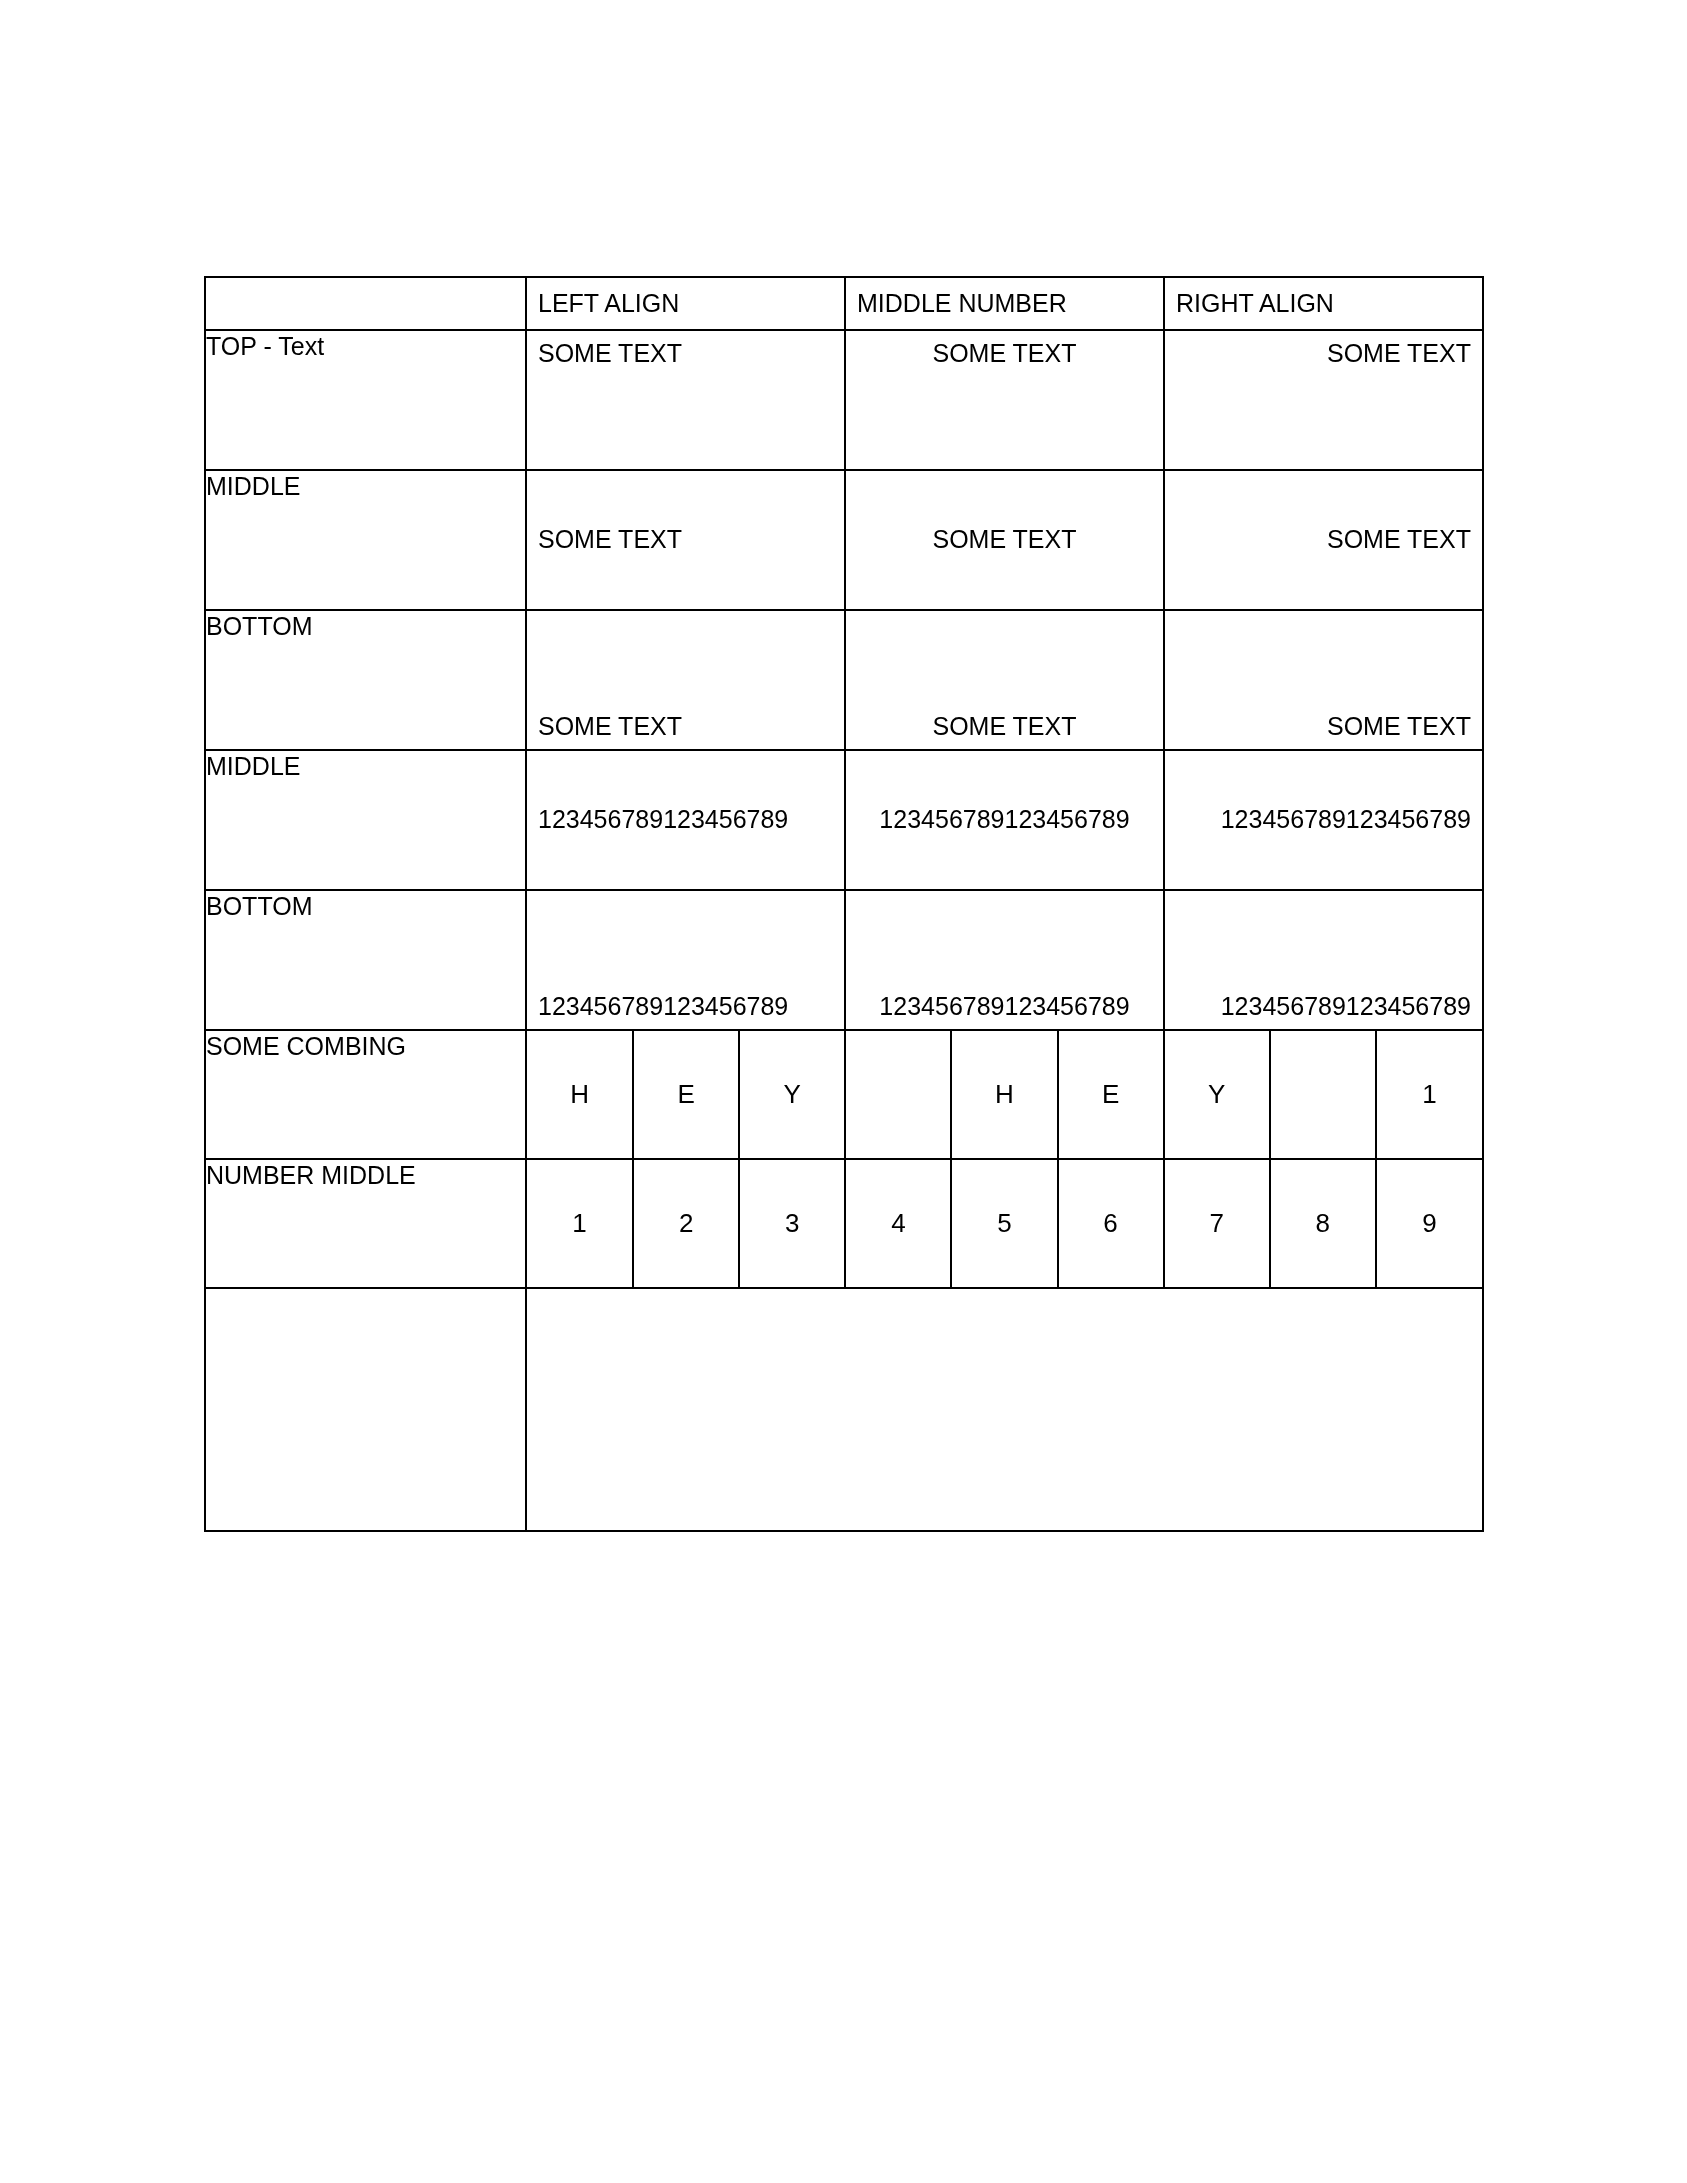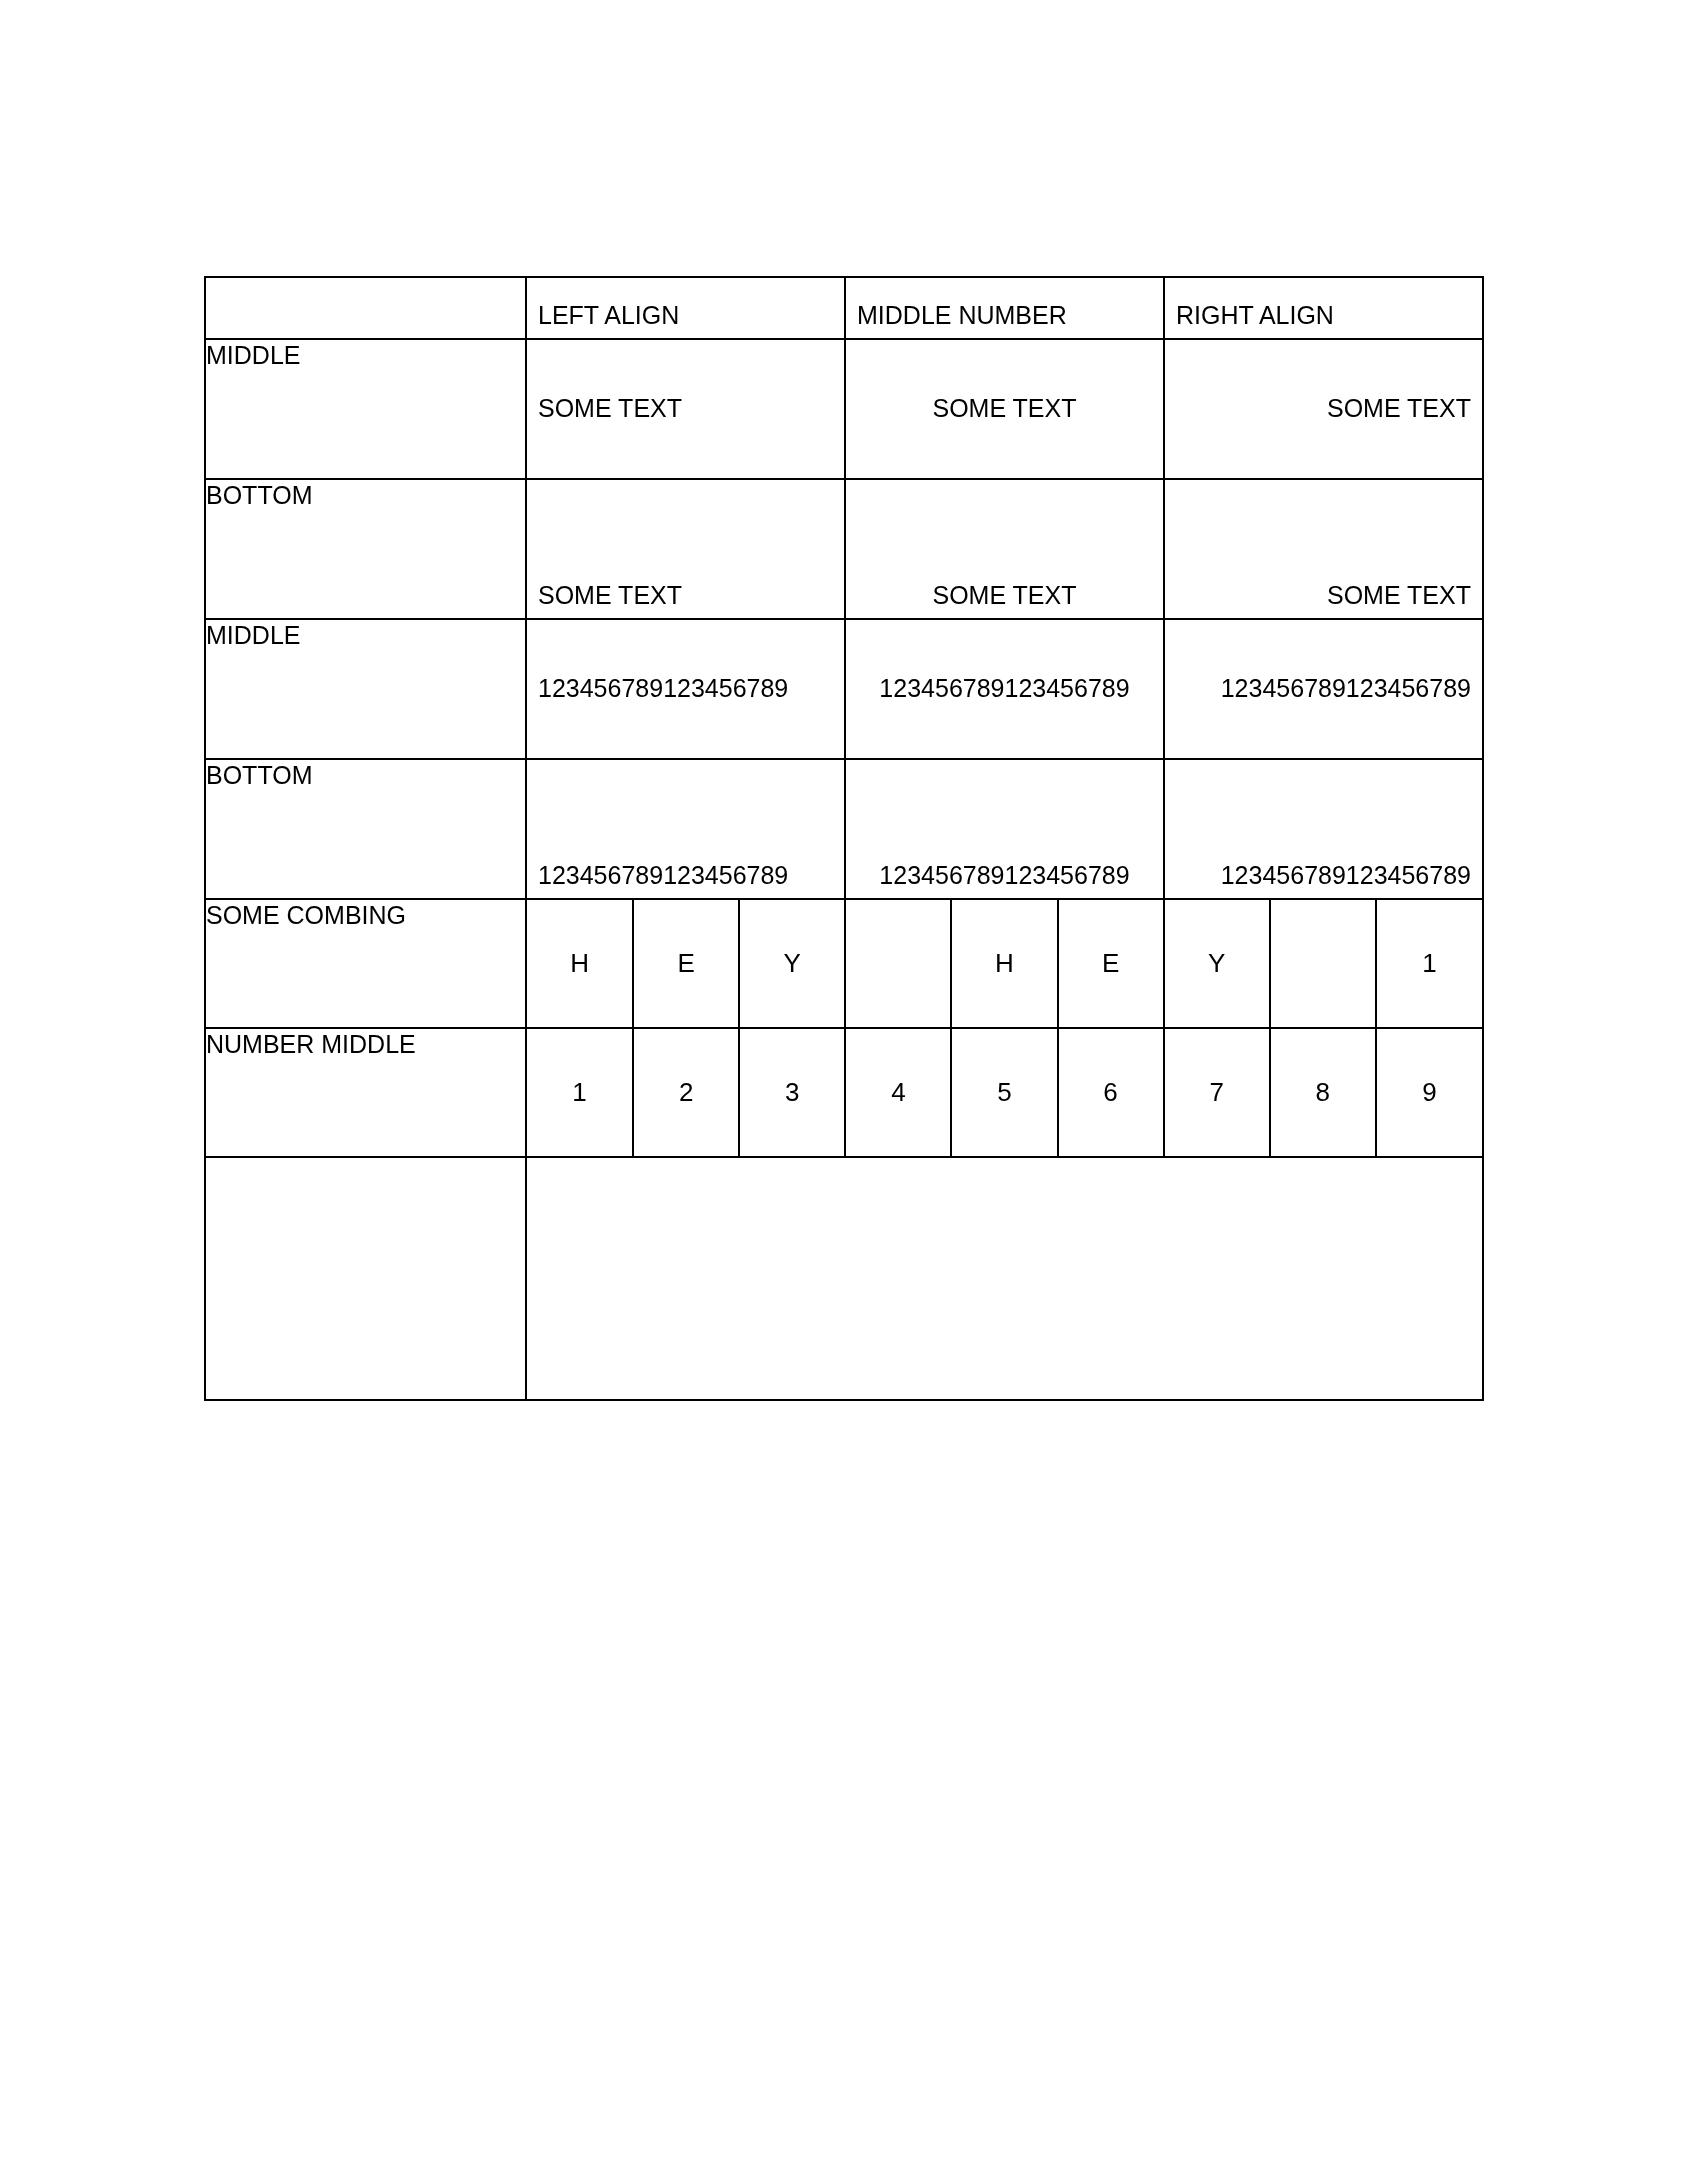--- a/index.html
+++ b/index.html
@@ -50,21 +50,21 @@
   .cell-inner {
     box-sizing: border-box;
     width: 100%;
     height: 100%;
     display: flex;
     padding: 6.9px 11px;
     font-size: 25px;
     line-height: 1.25;
   }
   
-  .v-top { align-items: flex-start; margin-top: 12px; }
+  .v-top { align-items: flex-start; }
   .v-mid { align-items: center; }
   .v-bot { align-items: flex-end; }
   
   .h-left { justify-content: flex-start; text-align: left; }
   .h-center { justify-content: center; text-align: center; }
   .h-right { justify-content: flex-end; text-align: right; }
 
   .label-cell {
     font-size: 25px;
     padding: 15px 11px 6.9px 12.4px;
@@ -142,20 +142,38 @@
                 <span>MIDDLE NUMBER</span>
               </div>
           </td>
           <td>
             <div class="cell-inner v-top h-left">
                 <span>RIGHT ALIGN</span>
               </div>
           </td>
         </tr>
 
+        <tr class="r-text">
+          <td class="label-cell">TOP - Text</td>
+          <td>
+            <div class="cell-inner v-top h-left">
+                <span class="text-block">SOME TEXT</span>
+              </div>
+          </td>
+          <td>
+            <div class="cell-inner v-top h-center">
+                <span class="text-block">SOME TEXT</span>
+              </div>
+          </td>
+          <td>
+            <div class="cell-inner v-top h-right">
+                <span class="text-block">SOME TEXT</span>
+              </div>
+          </td>
+        </tr>
 
         <tr class="r-text">
           <td class="label-cell">MIDDLE</td>
           <td>
             <div class="cell-inner v-mid h-left">
                 <span class="text-block">SOME TEXT</span>
               </div>
           </td>
           <td>
             <div class="cell-inner v-mid h-center">

